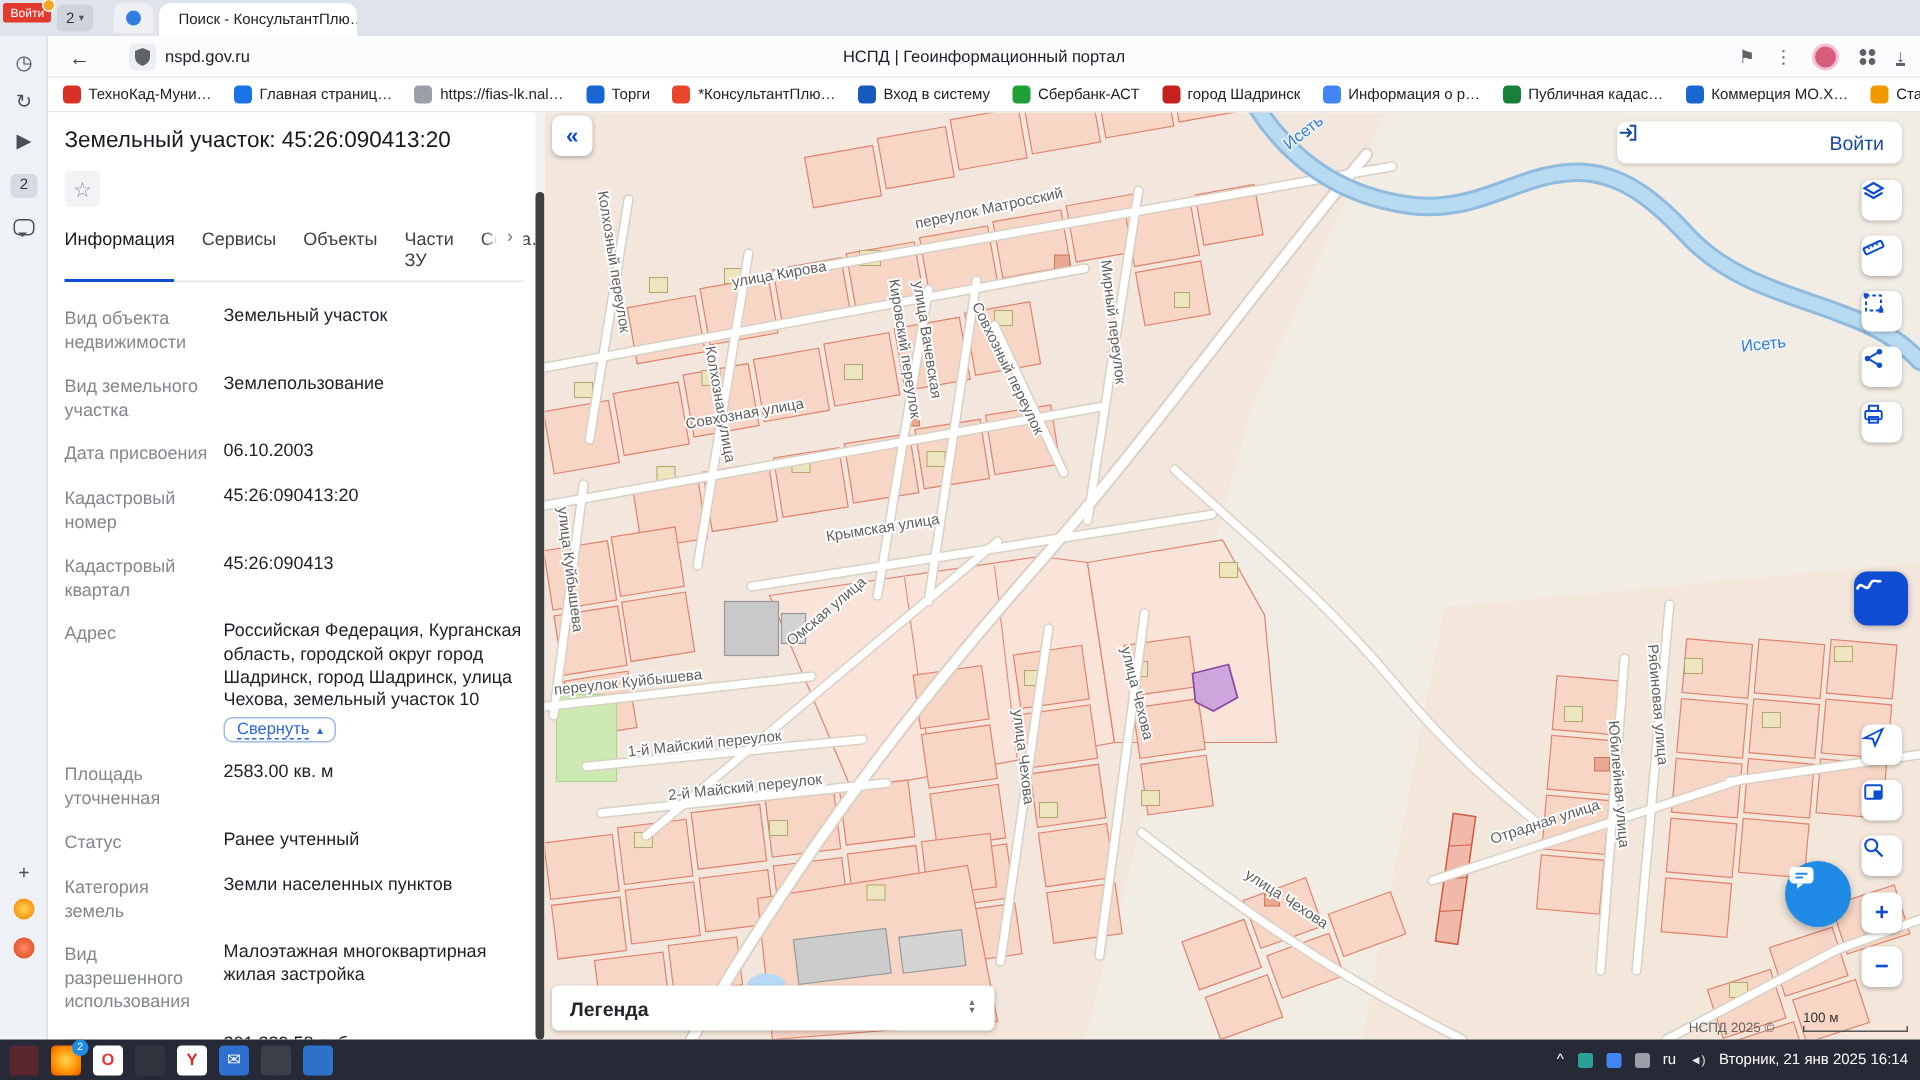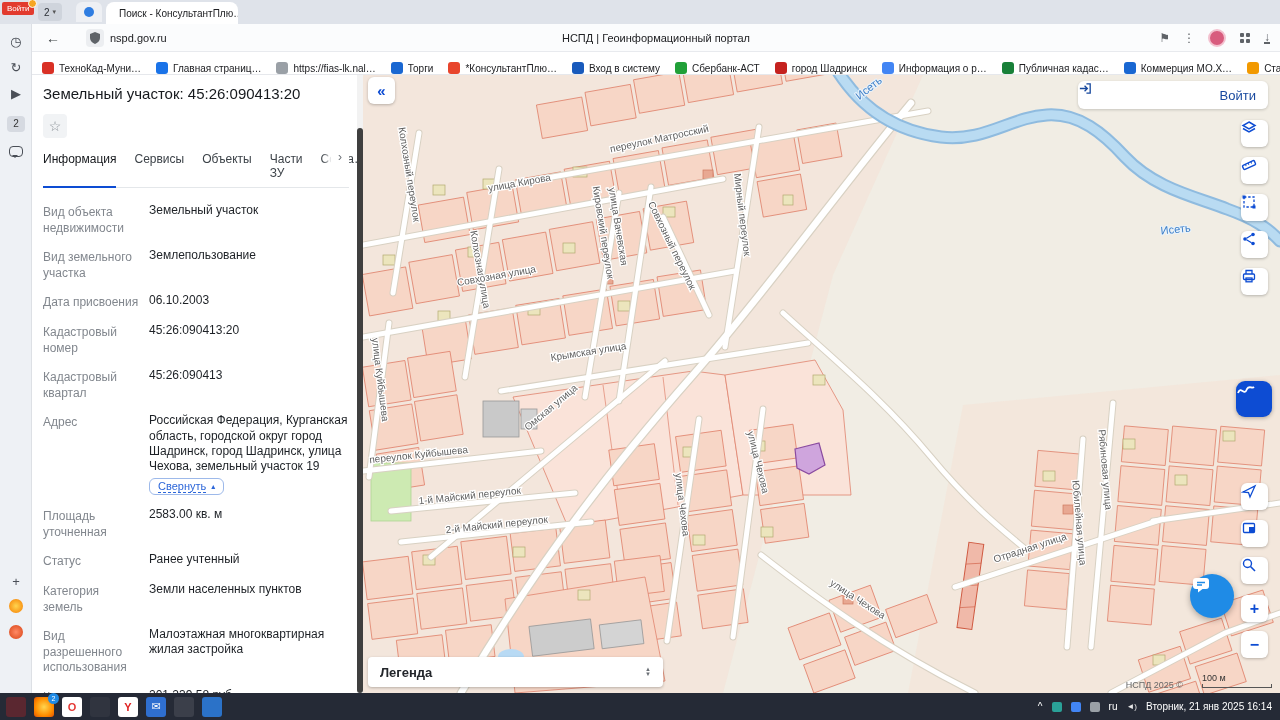--- a/index.html
+++ b/index.html
@@ -32,21 +32,21 @@
   .addr-icons{position:absolute;right:10px;top:0;height:28px;display:flex;align-items:center;gap:13px;}
   .addr-icons .ic{font-size:12px;color:#5f6368;}
   .avatar{width:18px;height:18px;border-radius:50%;background:#d85c7e;border:2px solid #f3c1cf;}
   .grid-ic{width:12px;height:12px;background:
      radial-gradient(circle 2px at 3px 3px,#5f6368 2px,transparent 2.5px),
      radial-gradient(circle 2px at 9px 3px,#5f6368 2px,transparent 2.5px),
      radial-gradient(circle 2px at 3px 9px,#5f6368 2px,transparent 2.5px),
      radial-gradient(circle 2px at 9px 9px,#5f6368 2px,transparent 2.5px);}
   .dl-ic{font-size:12px;color:#5f6368;border-bottom:2px solid #5f6368;line-height:10px;}
   .bookmarksbar{position:absolute;left:32px;top:52px;width:1248px;height:23px;background:#fff;
-                border-bottom:1px solid #e6e8ec;display:flex;align-items:flex-end;gap:15px;
+                border-bottom:1px solid #e6e8ec;display:flex;align-items:center;gap:15px;
                 padding-left:10px;overflow:hidden;white-space:nowrap;}
   .bm{display:inline-flex;align-items:center;gap:5px;font-size:11px;color:#202124;flex:0 0 auto;}
   .bm .fav{width:12px;height:12px;border-radius:3px;display:inline-block;}
   .bm .lbl{max-width:96px;overflow:hidden;text-overflow:ellipsis;}
 
   
   .sidestrip{position:absolute;left:0;top:24px;width:32px;height:669px;background:#eef1f5;
              border-right:1px solid #dde0e5;}
   .sidestrip .sic{position:absolute;left:0;width:32px;text-align:center;color:#4a4f57;font-size:13px;}
   .side-badge{position:absolute;left:7px;width:18px;height:16px;background:#d6dae1;border-radius:4px;
@@ -255,21 +255,21 @@
           <div class="flabel">Кадастровый номер</div>
           <div class="fvalue">45:26:090413:20</div>
         </div>
       <div class="field">
           <div class="flabel">Кадастровый квартал</div>
           <div class="fvalue">45:26:090413</div>
         </div>
       <div class="field">
         <div class="flabel">Адрес</div>
         <div>
-          <div class="fvalue">Российская Федерация, Курганская область, городской округ город Шадринск, город Шадринск, улица Чехова, земельный участок 19</div>
+          <div class="fvalue">Российская Федерация, Курганская область, городской округ город Шадринск, город Шадринск, улица Чехова, земельный участок 10</div>
           <div class="collapse-link">
             <span class="txt">Свернуть</span>
             <span class="caret">▴</span>
           </div>
         </div>
       </div>
       <div class="field">
           <div class="flabel">Площадь уточненная</div>
           <div class="fvalue">2583.00 кв. м</div>
         </div>

